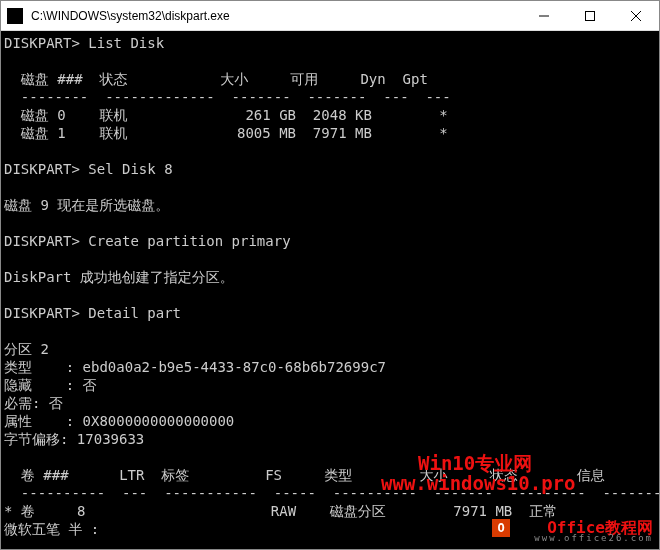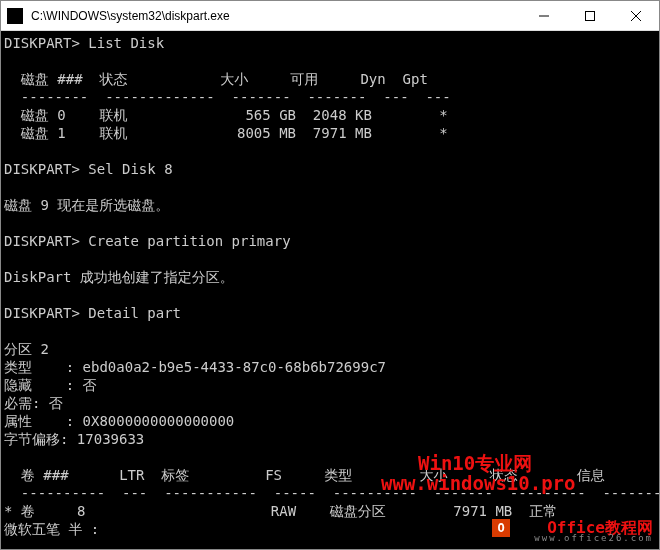--- a/index.html
+++ b/index.html
@@ -43,21 +43,21 @@
             <line x1="10" y1="0" x2="0" y2="10" stroke="#000" stroke-width="1"></line>
           </svg>
       </div>
     </div>
   </div>
 
   <div class="console"><span class="prompt">DISKPART&gt;</span> <span>List Disk</span>
 
 <span>  磁盘 ###  状态           大小     可用     Dyn  Gpt</span>
 <span>  --------  -------------  -------  -------  ---  ---</span>
-<span>  磁盘 0    联机              565 GB  2048 KB        *</span>
+<span>  磁盘 0    联机              261 GB  2048 KB        *</span>
 <span>  磁盘 1    联机             8005 MB  7971 MB        *</span>
 
 <span class="prompt">DISKPART&gt;</span> <span>Sel Disk 8</span>
 
 <span>磁盘 9 现在是所选磁盘。</span>
 
 <span class="prompt">DISKPART&gt;</span> <span>Create partition primary</span>
 
 <span>DiskPart 成功地创建了指定分区。</span>
 

